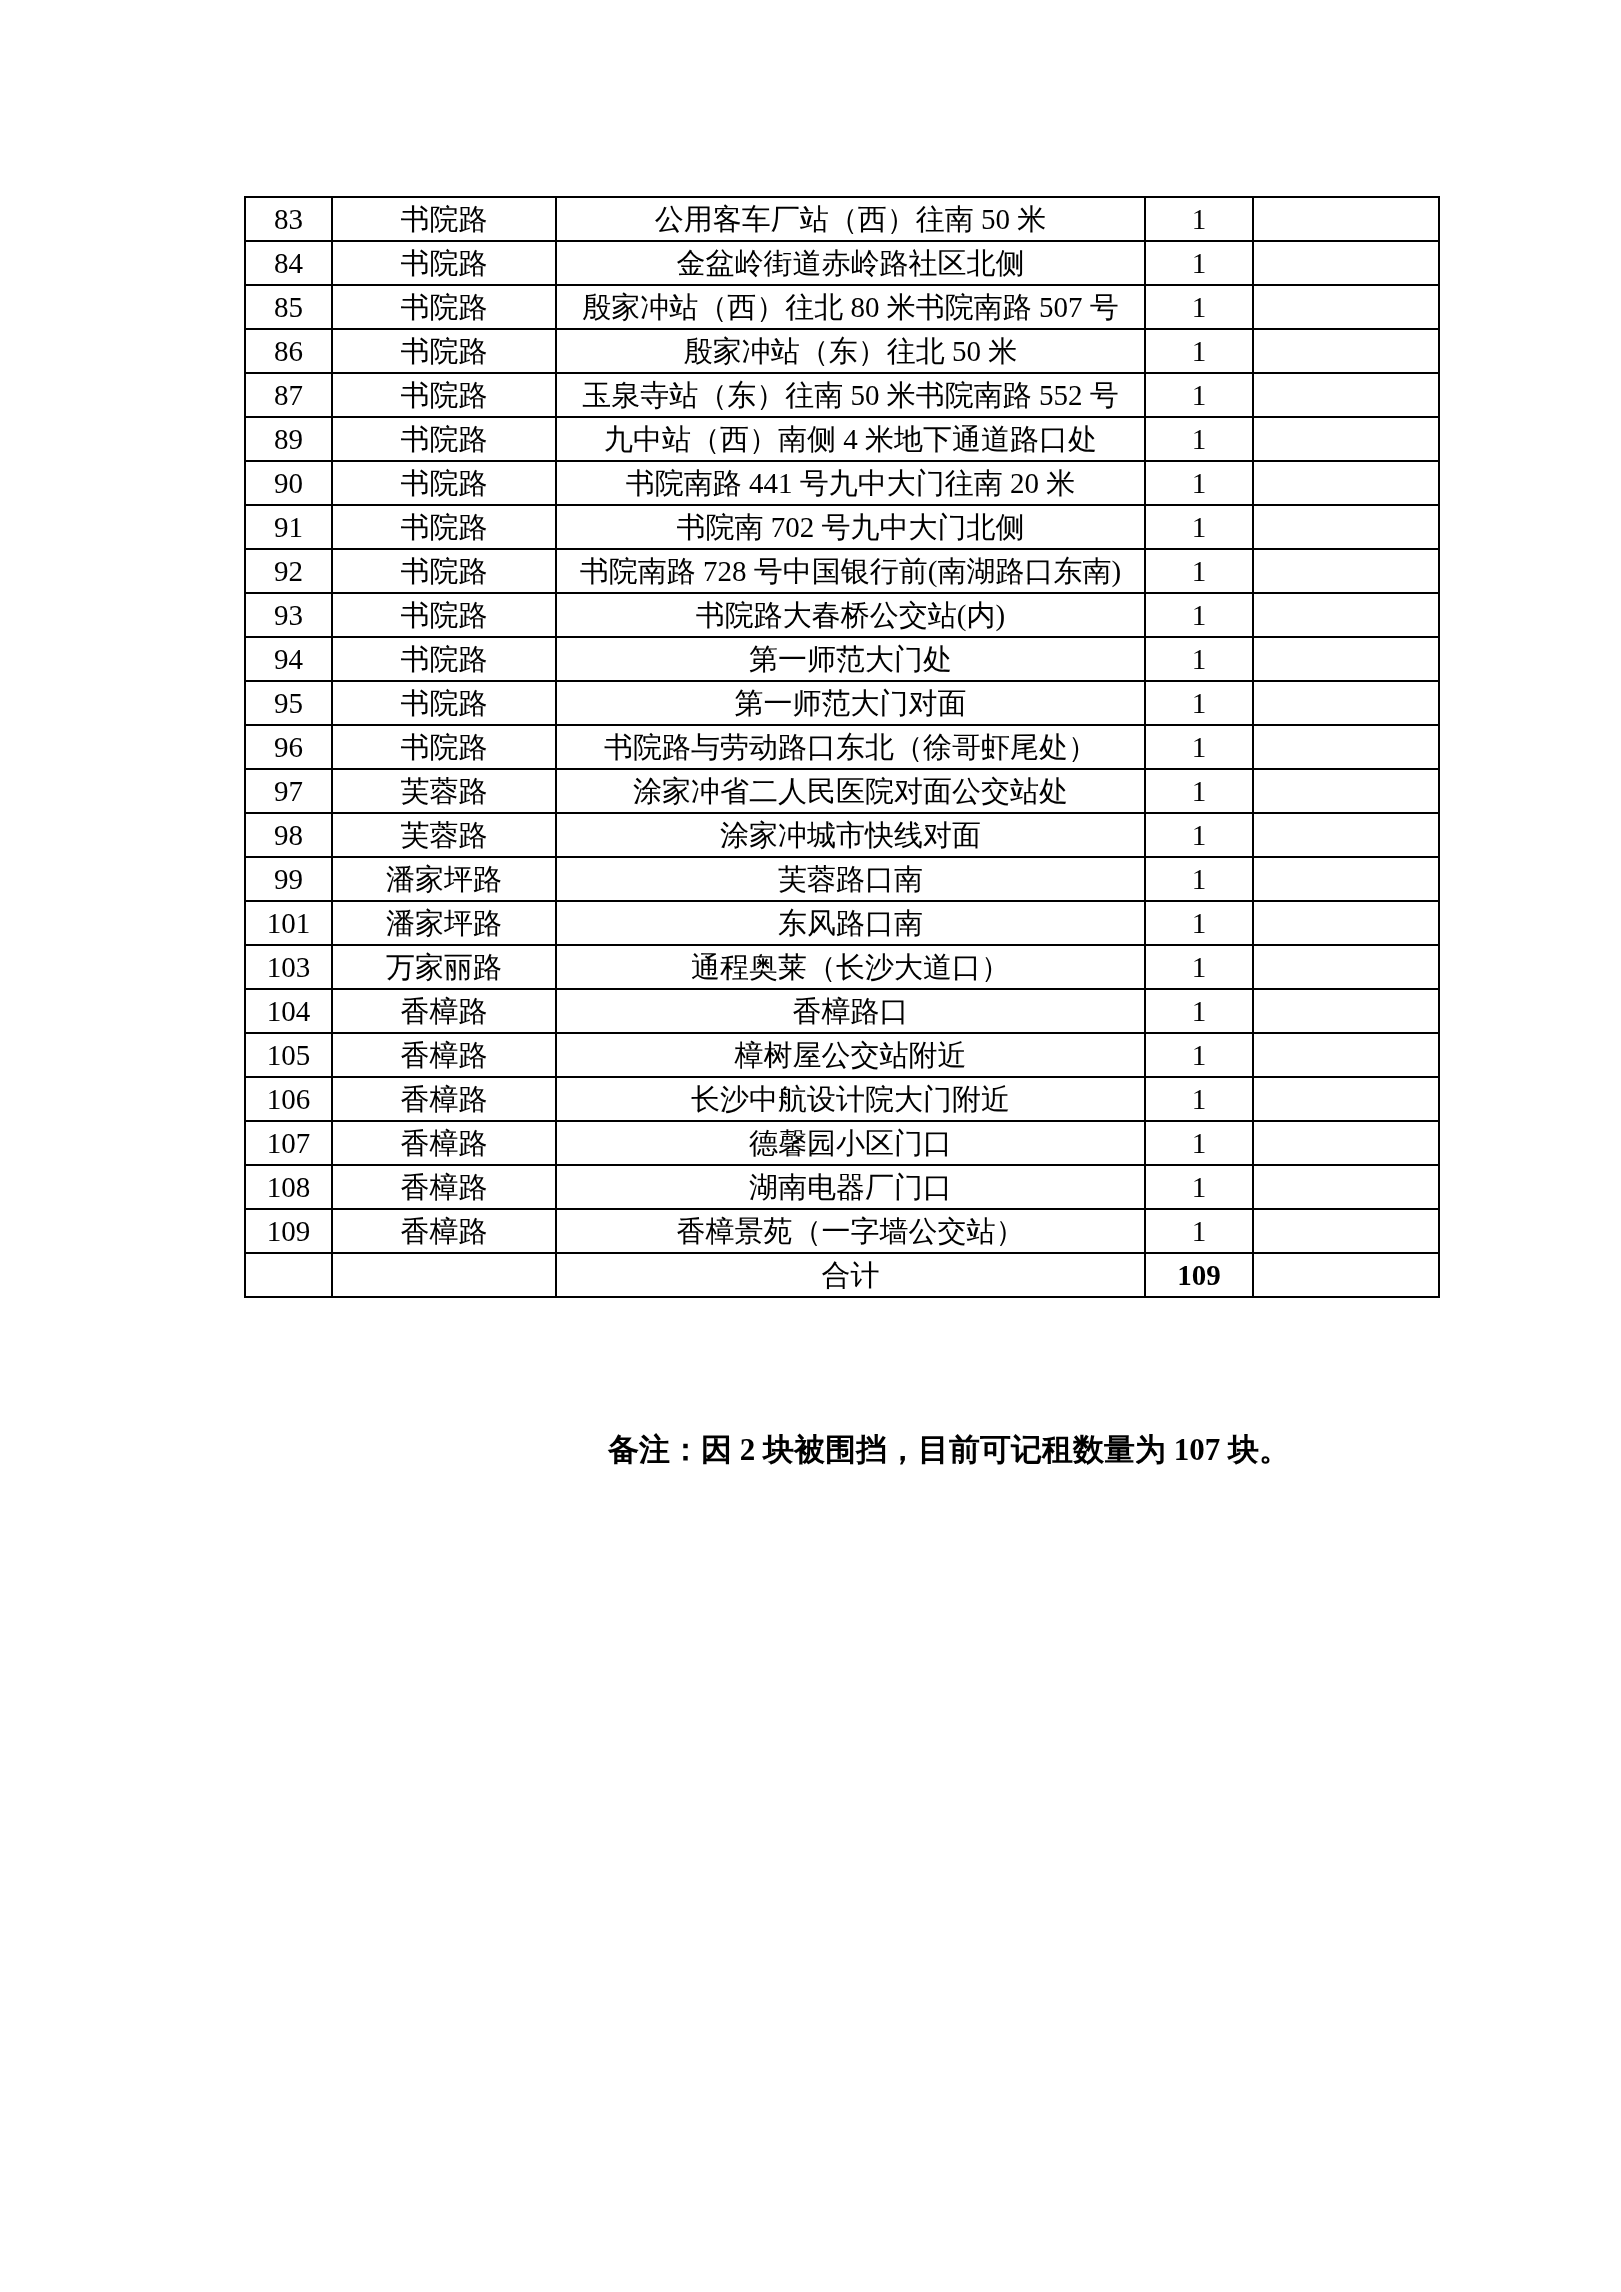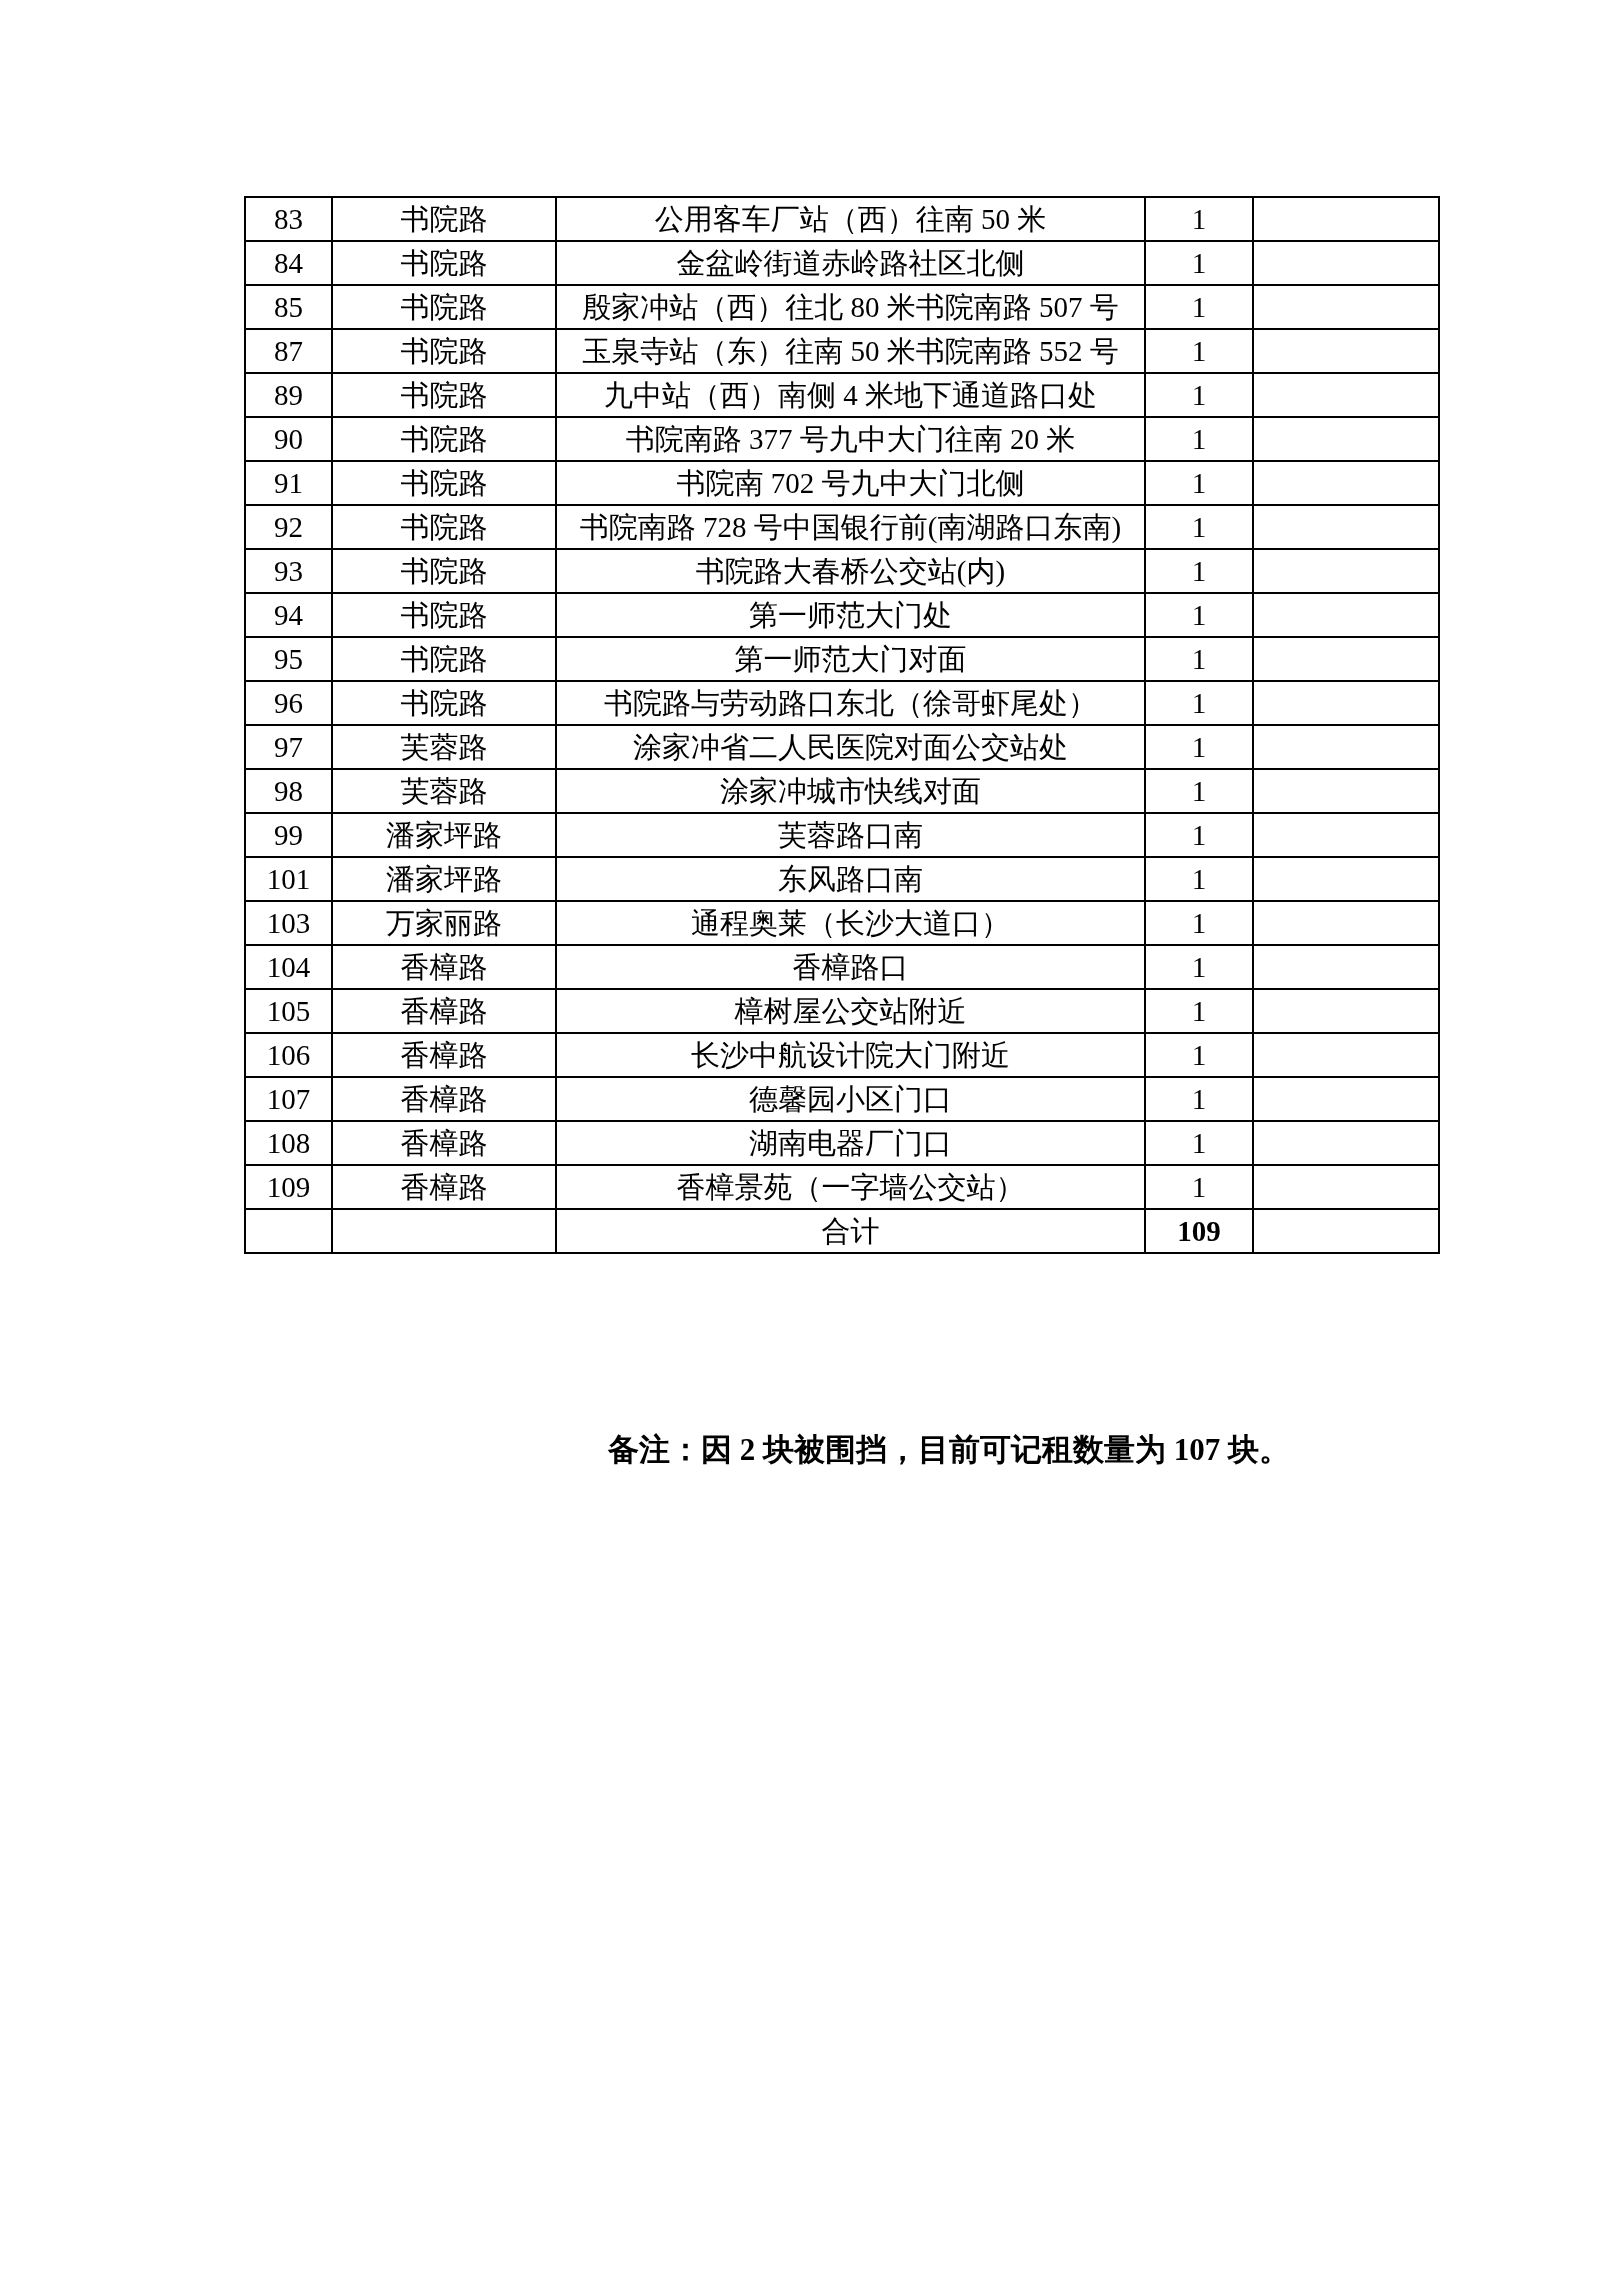--- a/index.html
+++ b/index.html
@@ -84,37 +84,44 @@
     <td></td>
   </tr>
         <tr>
     <td>85</td>
     <td>书院路</td>
     <td>殷家冲站（西）往北 80 米书院南路 507 号</td>
     <td>1</td>
     <td></td>
   </tr>
         <tr>
+    <td>86</td>
+    <td>书院路</td>
+    <td>殷家冲站（东）往北 50 米</td>
+    <td>1</td>
+    <td></td>
+  </tr>
+        <tr>
     <td>87</td>
     <td>书院路</td>
     <td>玉泉寺站（东）往南 50 米书院南路 552 号</td>
     <td>1</td>
     <td></td>
   </tr>
         <tr>
     <td>89</td>
     <td>书院路</td>
     <td>九中站（西）南侧 4 米地下通道路口处</td>
     <td>1</td>
     <td></td>
   </tr>
         <tr>
     <td>90</td>
     <td>书院路</td>
-    <td>书院南路 377 号九中大门往南 20 米</td>
+    <td>书院南路 441 号九中大门往南 20 米</td>
     <td>1</td>
     <td></td>
   </tr>
         <tr>
     <td>91</td>
     <td>书院路</td>
     <td>书院南 702 号九中大门北侧</td>
     <td>1</td>
     <td></td>
   </tr>

